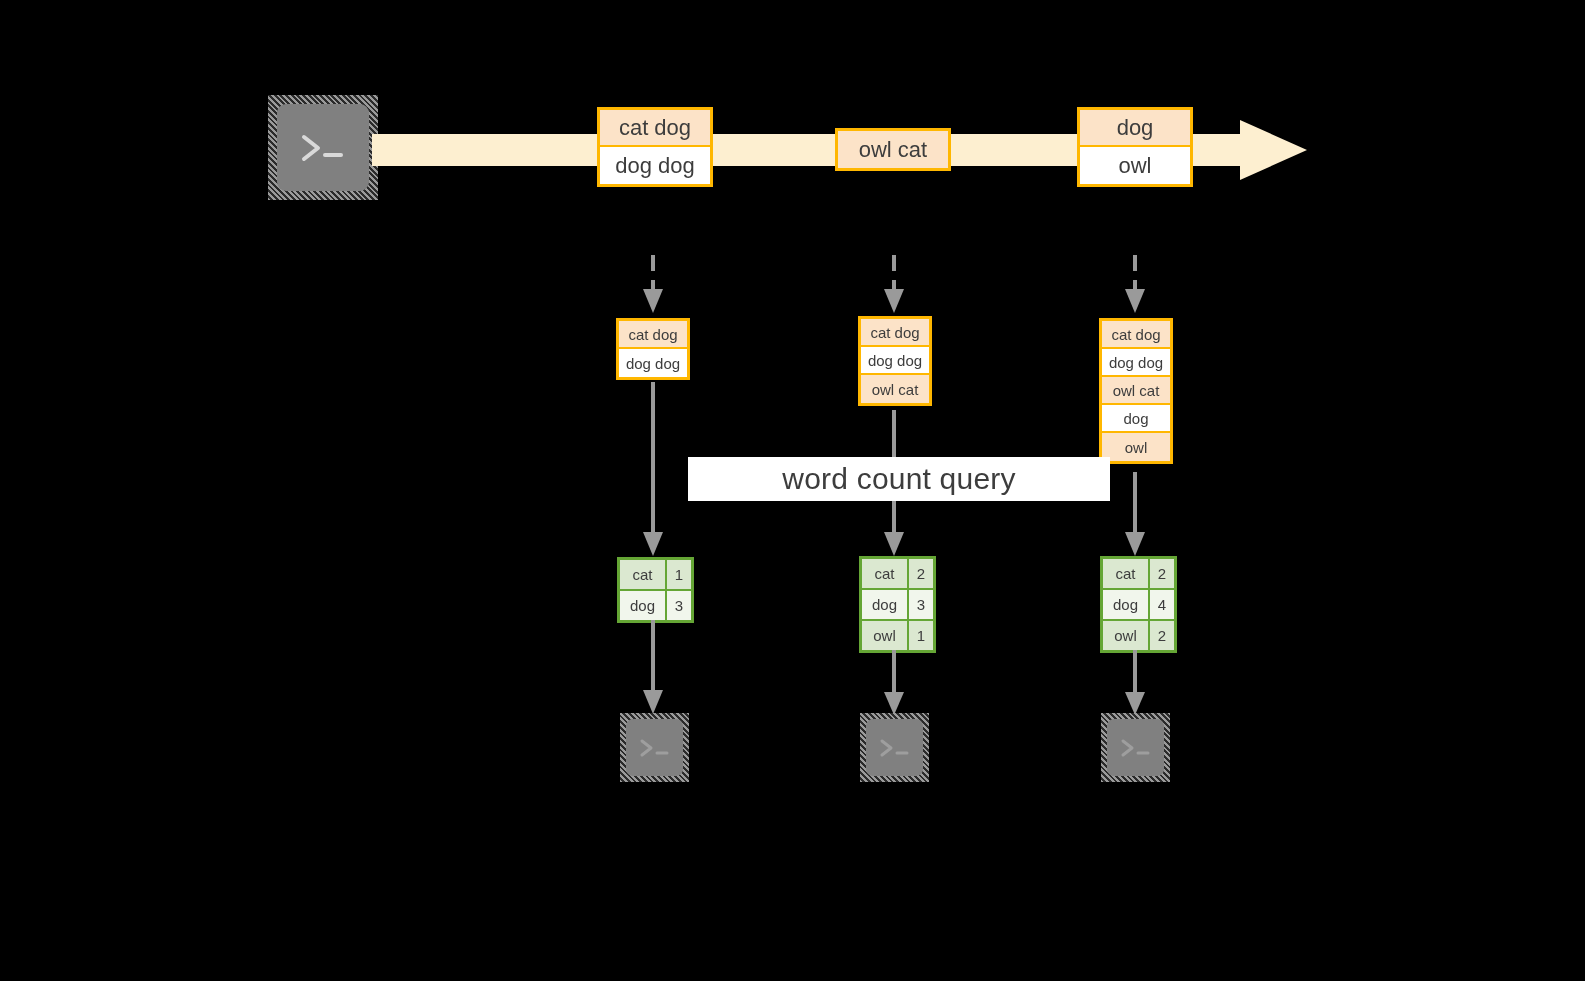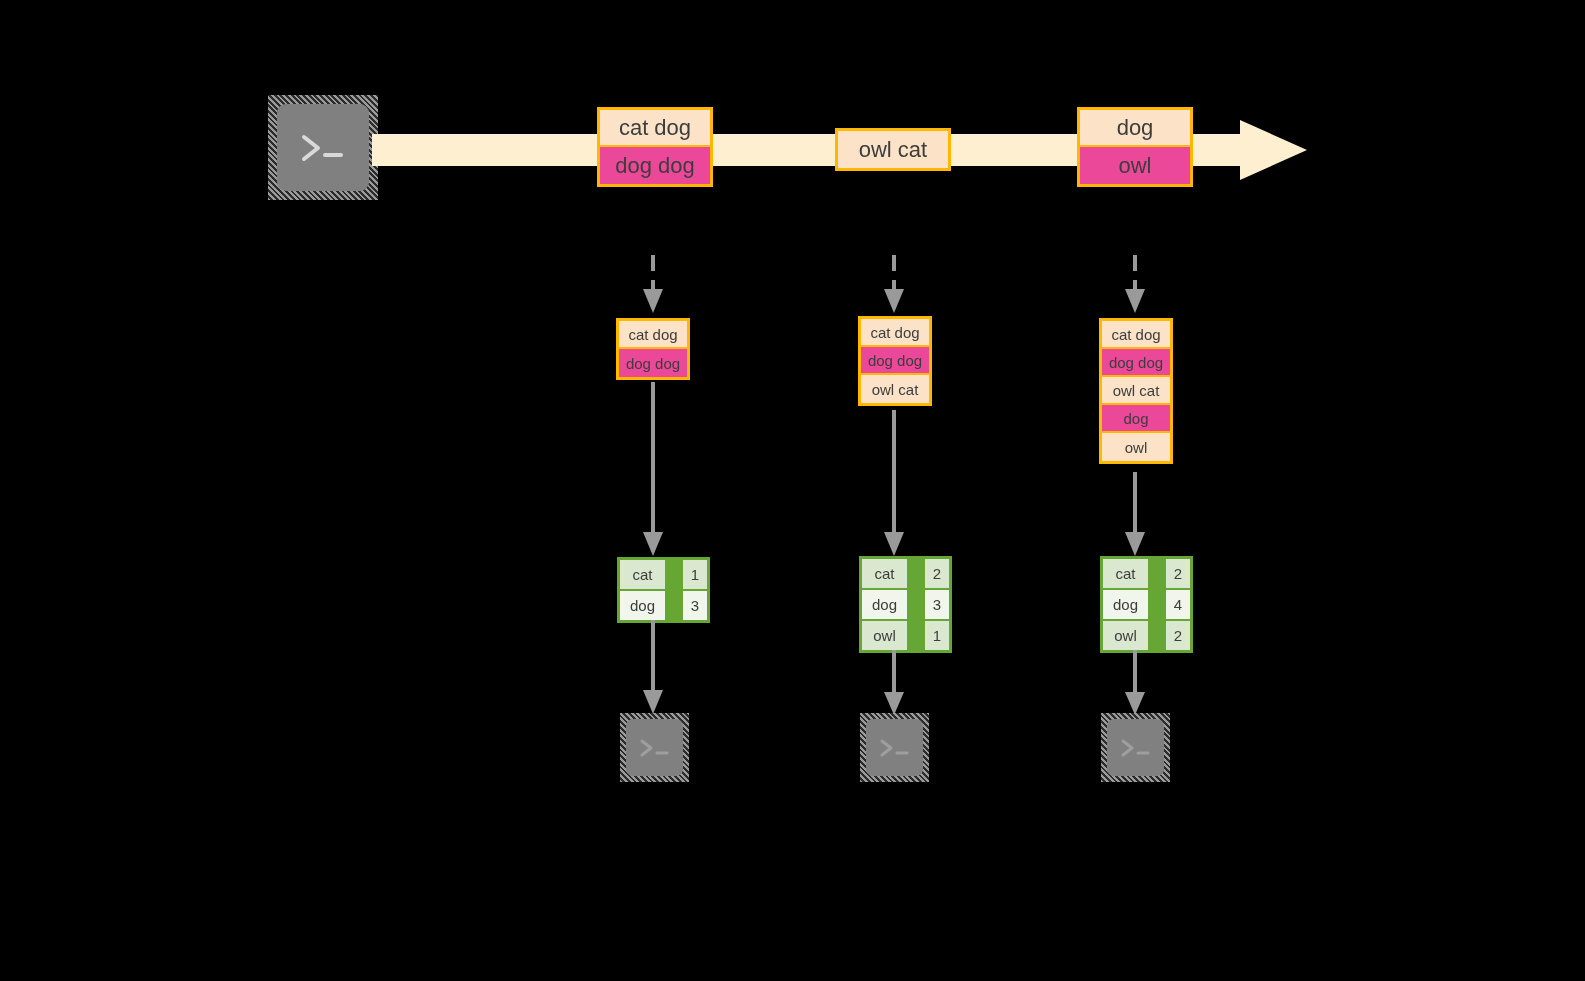--- a/index.html
+++ b/index.html
@@ -67,21 +67,21 @@
     box-sizing: border-box;
     color: #3d3d3d;
     display: flex;
     align-items: center;
     justify-content: center;
     white-space: nowrap;
     border-bottom: 2px solid #ffb700;
   }
   .obox .row:last-child { border-bottom: none; }
   .obox .row.shade-a { background: #fce3c8; }
-  .obox .row.shade-b { background: #ec4899; }
+  .obox .row.shade-b { background: #ffffff; }
 
   
   .obox.big { border-width: 3px; }
   .obox.big .row {
     height: 37px;
     font-size: 22px;
   }
 
   
   .obox.sm { border-width: 3px; }
@@ -97,21 +97,20 @@
     box-sizing: border-box;
     border: 3px solid #65a635;
     background: #65a635;
     display: flex;
     flex-direction: column;
   }
   .gbox .grow {
     display: flex;
     height: 29px;
     border-bottom: 2px solid #65a635;
-    gap: 16px;
   }
   .gbox .grow:last-child { border-bottom: none; }
   .gbox .gcell {
     box-sizing: border-box;
     color: #3d3d3d;
     font-size: 15px;
     display: flex;
     align-items: center;
     justify-content: center;
     white-space: nowrap;
@@ -328,14 +327,17 @@
   <div class="terminal small" style="left:1101px; top:713px; width:69px; height:69px;">
     <div class="body"></div>
     <div class="glyph">
       <svg width="40" height="24" viewBox="0 0 40 24">
         <path d="M7 5 L16 12 L7 19" fill="none" stroke="#9e9e9e" stroke-width="3" stroke-linecap="round" stroke-linejoin="round"></path>
         <path d="M22 17 L32 17" fill="none" stroke="#9e9e9e" stroke-width="3" stroke-linecap="round"></path>
       </svg>
     </div>
   </div>
 
+  <div class="query-label">
+    <span class="txt">word count query</span>
+  </div>
 
 </div>
 
 </body></html>

